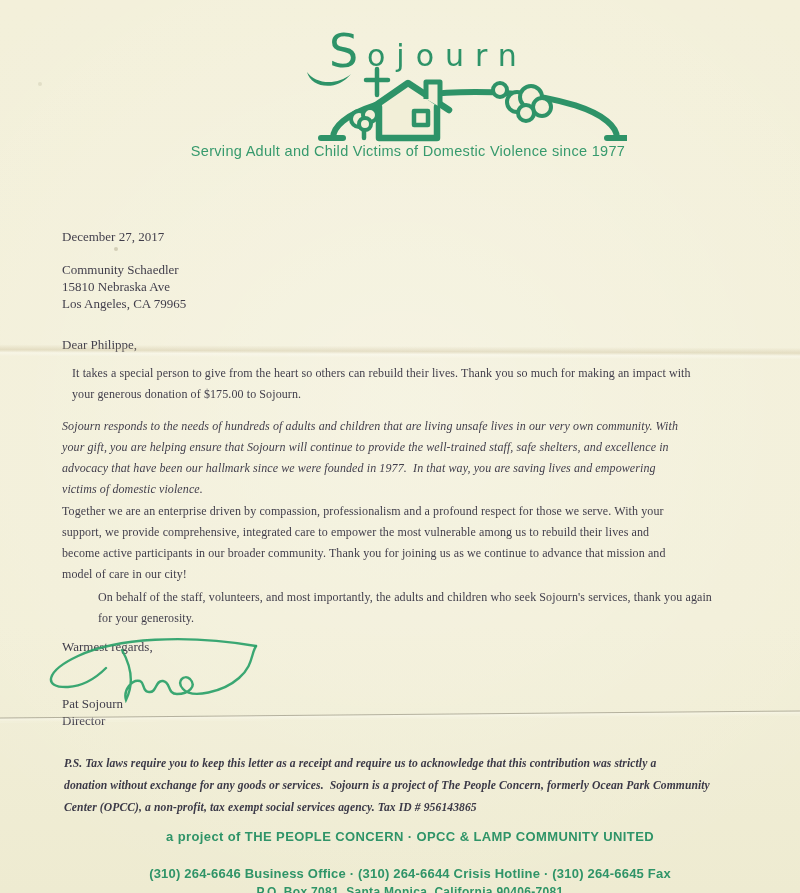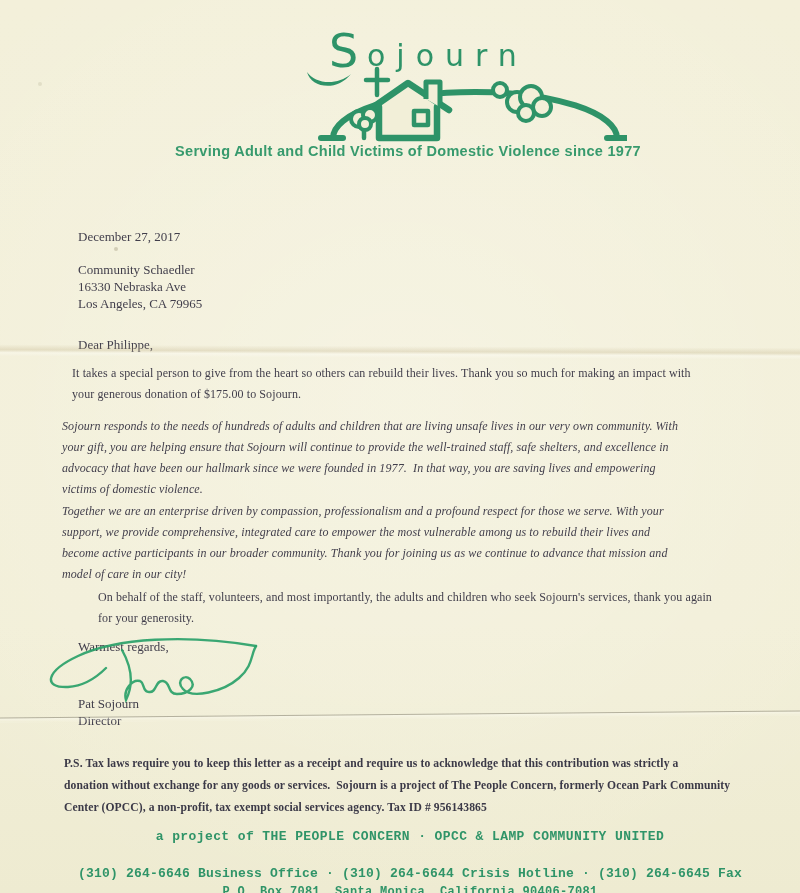--- a/index.html
+++ b/index.html
@@ -12,37 +12,37 @@
     color:#413e4b;
   }
   .abs { position:absolute; }
   
   .logo-svg { left:293px; top:12px; width:334px; height:132px; }
   .logo-stroke { fill:none; stroke:#2e9368; stroke-linecap:round; stroke-linejoin:round; }
   .logo-fill-paper { fill:#f2efd8; stroke:#2e9368; stroke-linejoin:round; }
   .logo-name { fill:#2e9368; font-family:"DejaVu Sans", sans-serif; }
   .tagline {
     left:0; right:0; top:143px; text-align:center; padding-left:16px;
-    font-family:"Liberation Sans", sans-serif; font-size:14.5px; font-weight:700;
+    font-family:"Liberation Sans", sans-serif; font-size:14.5px; font-weight:400;
     letter-spacing:0.3px; color:#379a6d;
   }
-  .line13 { font-size:13px; line-height:17px; white-space:pre;margin-left:16px; }
+  .line13 { font-size:13px; line-height:17px; white-space:pre; }
   .para { font-size:12px; line-height:21px; white-space:pre; letter-spacing:0.1px; }
   .left-margin { left:62px; }
   .ps {
     font-size:11.6px; line-height:22px; white-space:pre;
-    font-weight:bold; color:#3b3947; letter-spacing:0.1px;
+    font-weight:bold; font-style:italic; color:#3b3947; letter-spacing:0.1px;
   }
   
   .sig-svg { left:26px; top:630px; width:236px; height:82px; }
   .sig-path { fill:none; stroke:#2aa169; stroke-width:2.4; stroke-linecap:round; opacity:0.92; }
   
   .footer-line {
     left:0; right:0; text-align:center; padding-left:20px;
-    font-family:Liberation Mono, monospace; color:#2f9468; font-weight:600;
+    font-family:Liberation Sans, sans-serif; color:#2f9468; font-weight:600;
   }
   .footer-1 { top:829px; font-size:13px; letter-spacing:0.4px; }
   .footer-2 { top:848px; font-size:12px; letter-spacing:0.3px;margin-top:37px; }
   .footer-3 { top:866px; font-size:13px; letter-spacing:0.2px; }
   
   .fold-soft {
     left:-10px; width:820px; top:346px; height:12px; transform:rotate(0.25deg);
     background:linear-gradient(180deg, rgba(0,0,0,0) 0%, rgba(186,170,126,0.28) 45%, rgba(255,255,250,0.35) 70%, rgba(0,0,0,0) 100%);
   }
   .fold-crease {
@@ -96,33 +96,33 @@
     <path class="logo-stroke" stroke-width="4.5" d="M 73 68 H 95"></path>
   </g>
 </svg>
 
 <div class="abs tagline">Serving Adult and Child Victims of Domestic Violence since 1977</div>
 
 <div class="abs left-margin line13" style="top:228px;">December 27, 2017</div>
 
 <div class="abs left-margin" style="top:261px;">
   <div class="line13">Community Schaedler</div>
-  <div class="line13">16330 Nebraska Ave</div>
+  <div class="line13">15810 Nebraska Ave</div>
   <div class="line13">Los Angeles, CA 79965</div>
 </div>
 
 <div class="abs left-margin line13" style="top:336px;">Dear Philippe,</div>
 
 <div class="abs left-margin para" style="top:363px;margin-left:10px;">It takes a special person to give from the heart so others can rebuild their lives. Thank you so much for making an impact with
 your generous donation of $175.00 to Sojourn.</div>
 <div class="abs left-margin para" style="top:416px;font-style:italic;">Sojourn responds to the needs of hundreds of adults and children that are living unsafe lives in our very own community. With
 your gift, you are helping ensure that Sojourn will continue to provide the well-trained staff, safe shelters, and excellence in
 advocacy that have been our hallmark since we were founded in 1977.  In that way, you are saving lives and empowering
 victims of domestic violence.</div>
-<div class="abs left-margin para" style="top:501px;font-style:italic;">Together we are an enterprise driven by compassion, professionalism and a profound respect for those we serve. With your
+<div class="abs left-margin para" style="top:501px;">Together we are an enterprise driven by compassion, professionalism and a profound respect for those we serve. With your
 support, we provide comprehensive, integrated care to empower the most vulnerable among us to rebuild their lives and
 become active participants in our broader community. Thank you for joining us as we continue to advance that mission and
 model of care in our city!</div>
 <div class="abs left-margin para" style="top:587px;margin-left:36px;">On behalf of the staff, volunteers, and most importantly, the adults and children who seek Sojourn's services, thank you again
 for your generosity.</div>
 
 <div class="abs left-margin line13" style="top:638px;">Warmest regards,</div>
 
 <svg class="abs sig-svg" viewBox="0 0 236 82">
   <path class="sig-path" d="M 230 16 C 160 4 90 8 52 26 C 20 41 16 58 42 57 C 58 56 72 46 80 38"></path>

